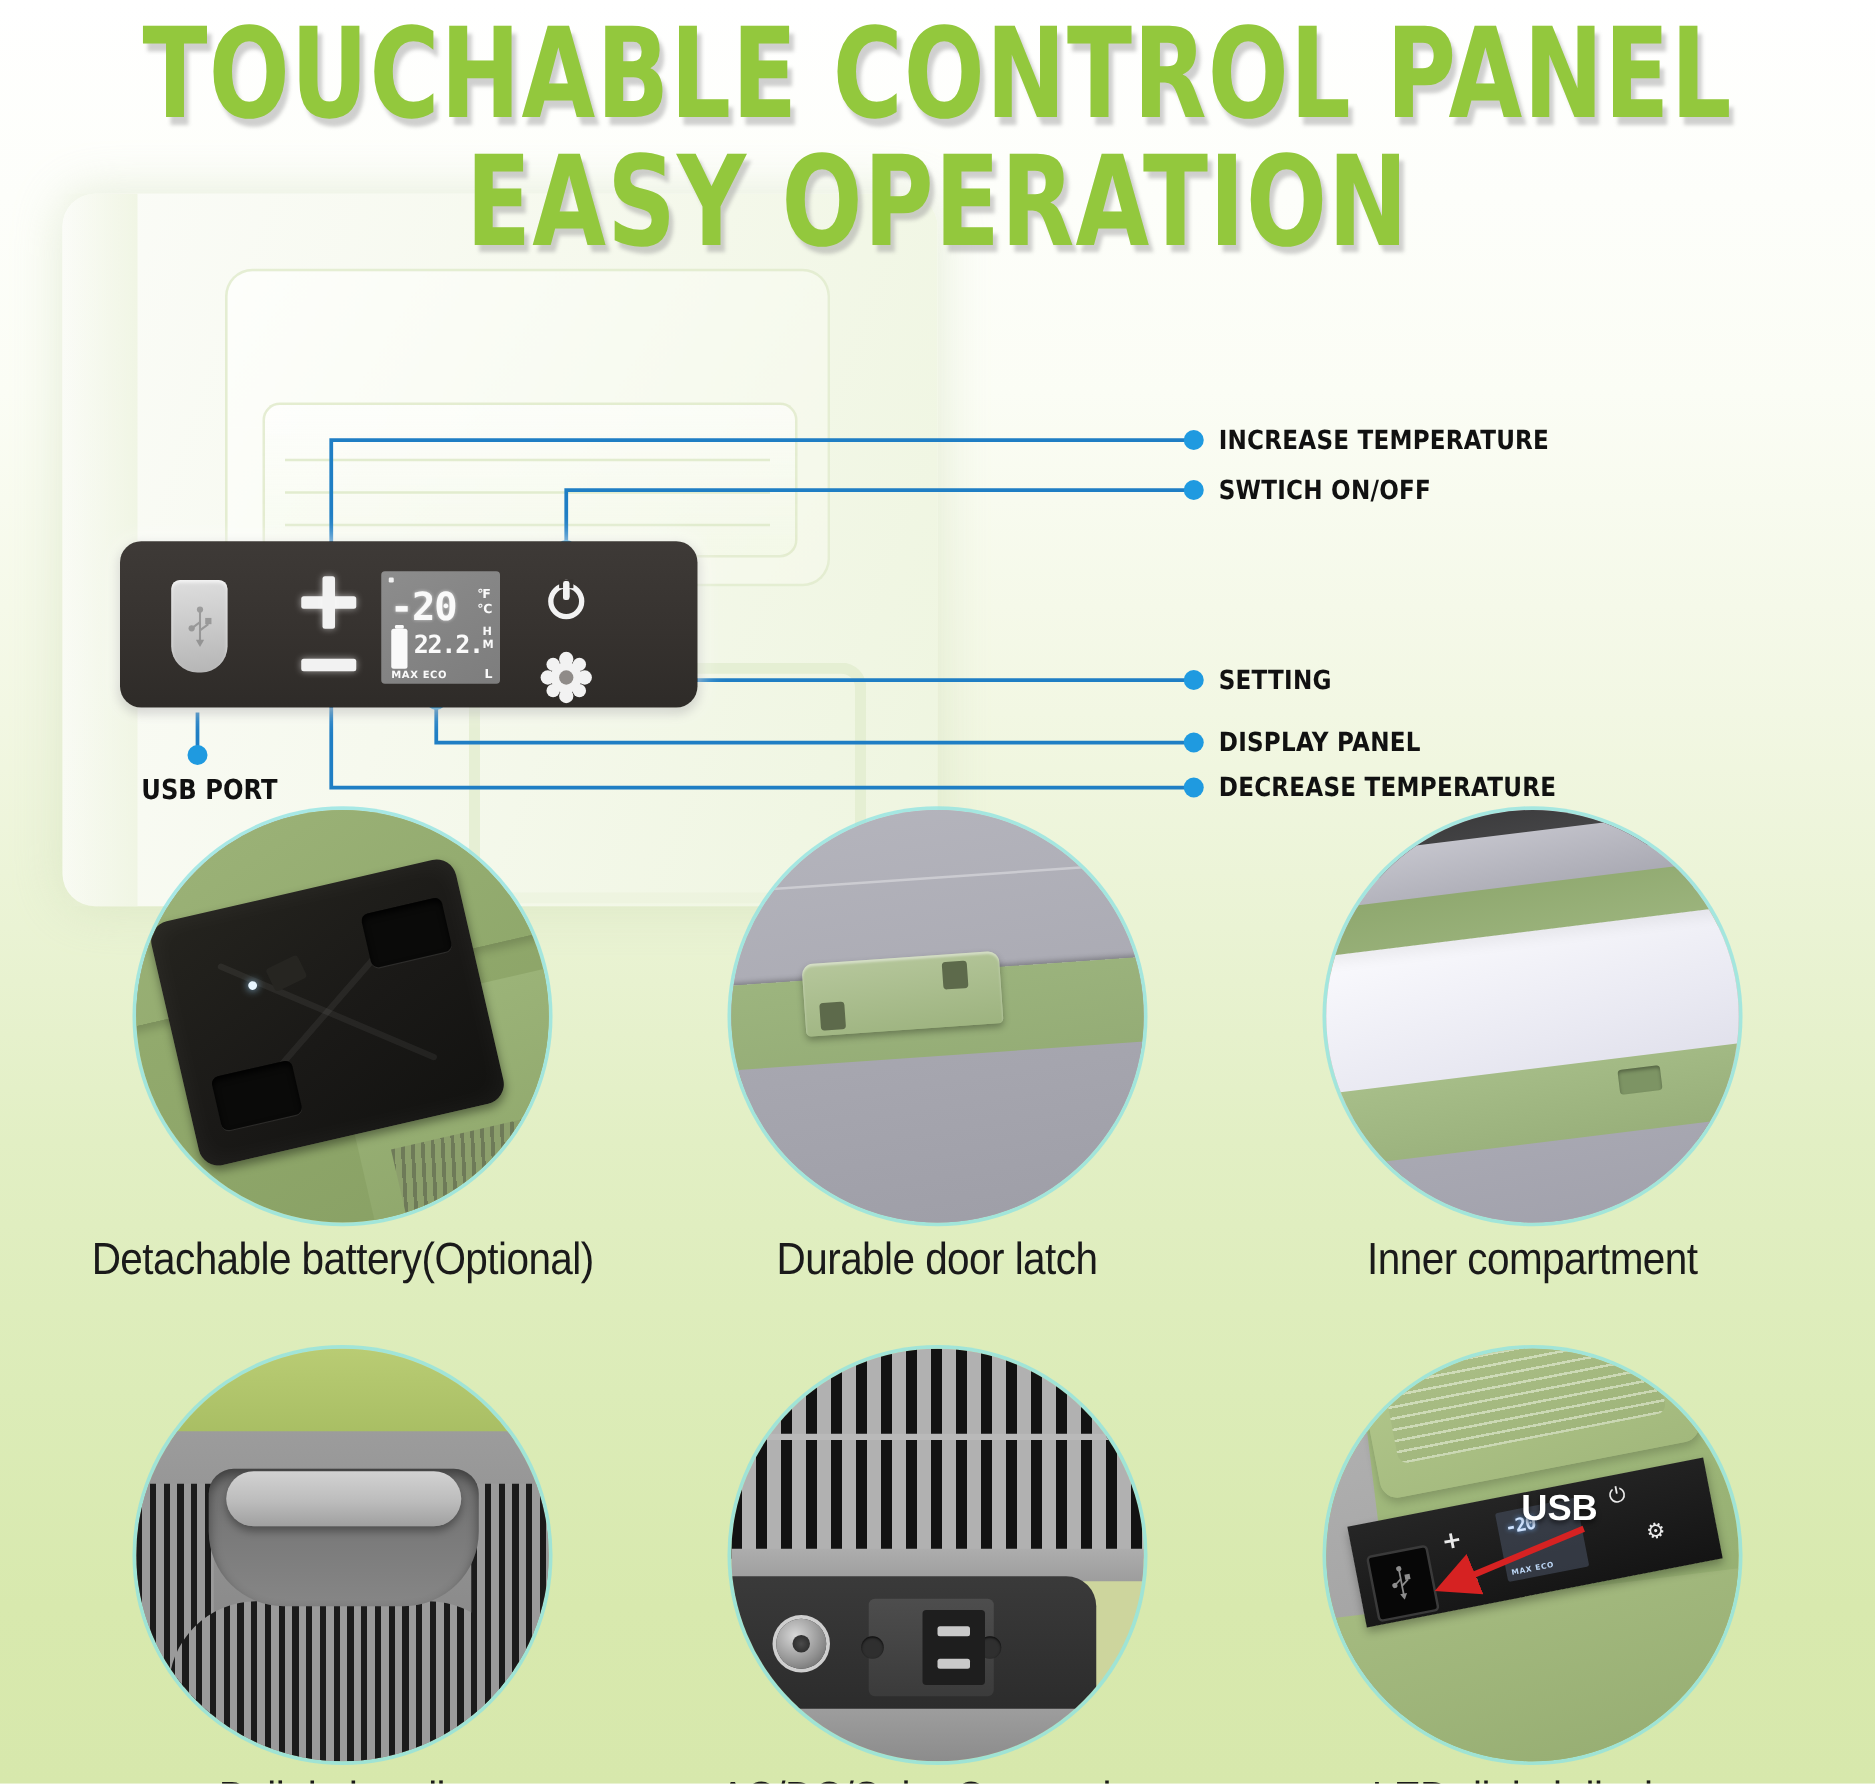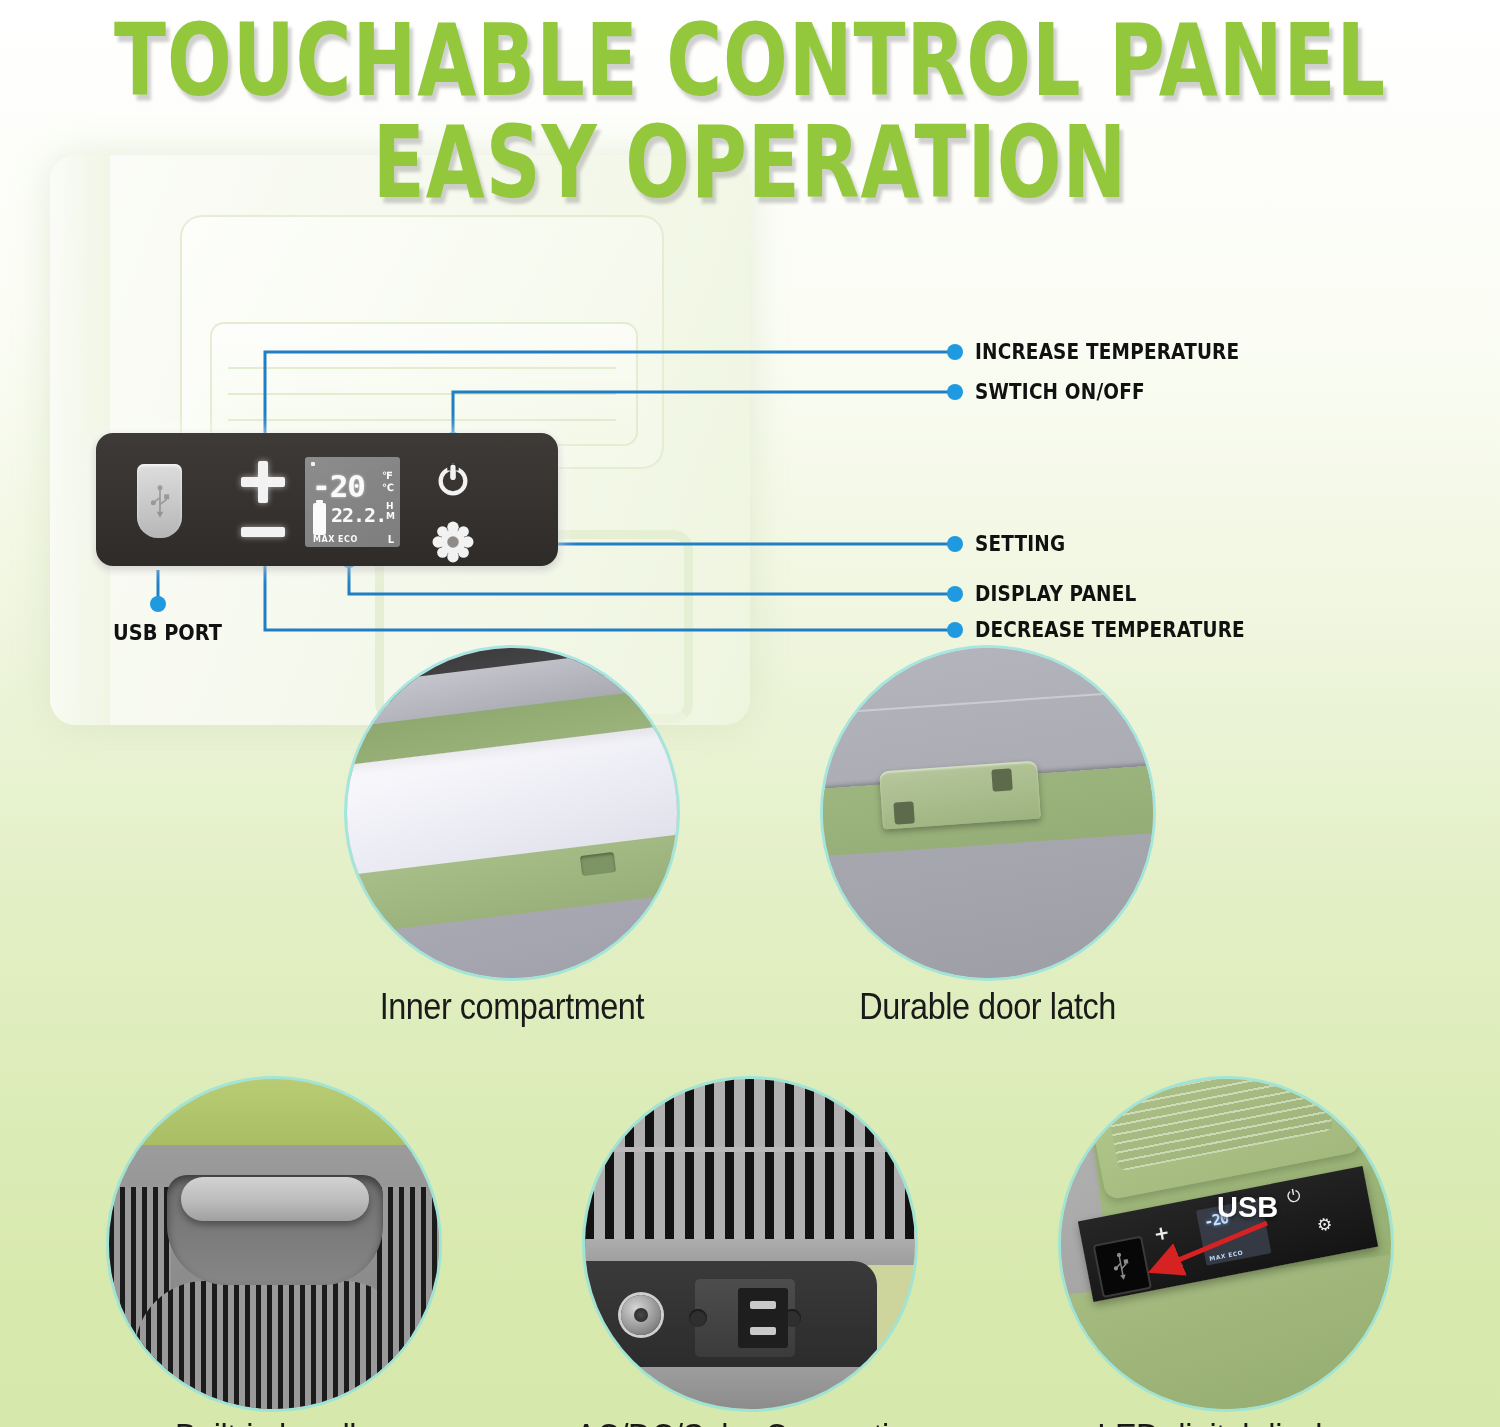--- a/index.html
+++ b/index.html
@@ -860,46 +860,63 @@
         <circle cx="33" cy="33" r="5.6"></circle>
       </g>
       <circle cx="22" cy="22" r="6" fill="#8f8b88"></circle>
     </svg>
   </div>
 
   <div class="grid">
 
     <div class="grid-row">
 
-
       <div class="cell">
-        <div class="photo p3">
-          <span class="dark-top"></span>
-          <span class="grey-top"></span>
-          <span class="green-rim-top"></span>
-          <span class="white-inner"></span>
-          <span class="green-rim-bot"></span>
-          <span class="grey-bot"></span>
-          <span class="catch"></span>
+        <div class="photo p1">
+          <span class="lid-grey"></span>
+          <span class="lid-top"></span>
+          <span class="body-r"></span>
+          <span class="vents"></span>
+          <span class="batt">
+            <span class="batt-x1"></span>
+            <span class="batt-x2"></span>
+            <span class="batt-slot-a"></span>
+            <span class="batt-slot-b"></span>
+            <span class="batt-led"></span>
+            <span class="batt-btn"></span>
+          </span>
         </div>
-        <div class="caption">Inner compartment</div>
+        <div class="caption">Detachable battery(Optional)</div>
       </div>
 
       <div class="cell">
         <div class="photo p2">
           <span class="lid"></span>
           <span class="seam"></span>
           <span class="greenband"></span>
           <span class="lowerbody"></span>
           <span class="latch">
             <span class="latch-slot ls1"></span>
             <span class="latch-slot ls2"></span>
           </span>
         </div>
         <div class="caption">Durable door latch</div>
+      </div>
+
+      <div class="cell">
+        <div class="photo p3">
+          <span class="dark-top"></span>
+          <span class="grey-top"></span>
+          <span class="green-rim-top"></span>
+          <span class="white-inner"></span>
+          <span class="green-rim-bot"></span>
+          <span class="grey-bot"></span>
+          <span class="catch"></span>
+        </div>
+        <div class="caption">Inner compartment</div>
       </div>
 
     </div>
 
     <div class="grid-row row2">
 
       <div class="cell">
         <div class="photo p4">
           <span class="greentop"></span>
           <span class="greybody"></span>

